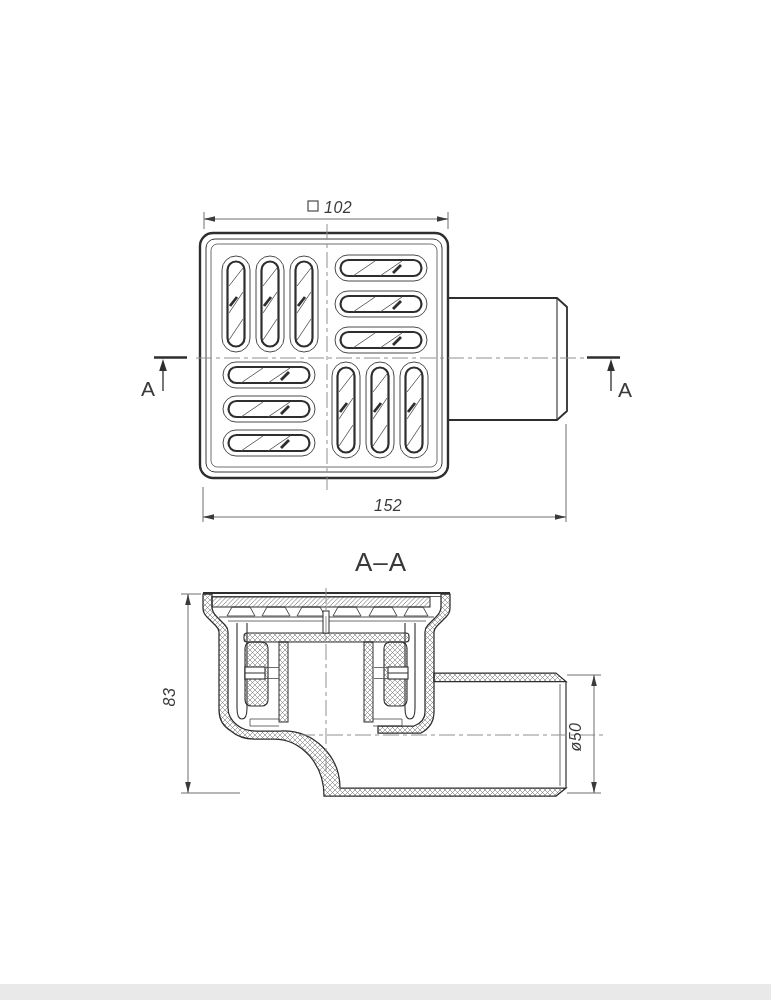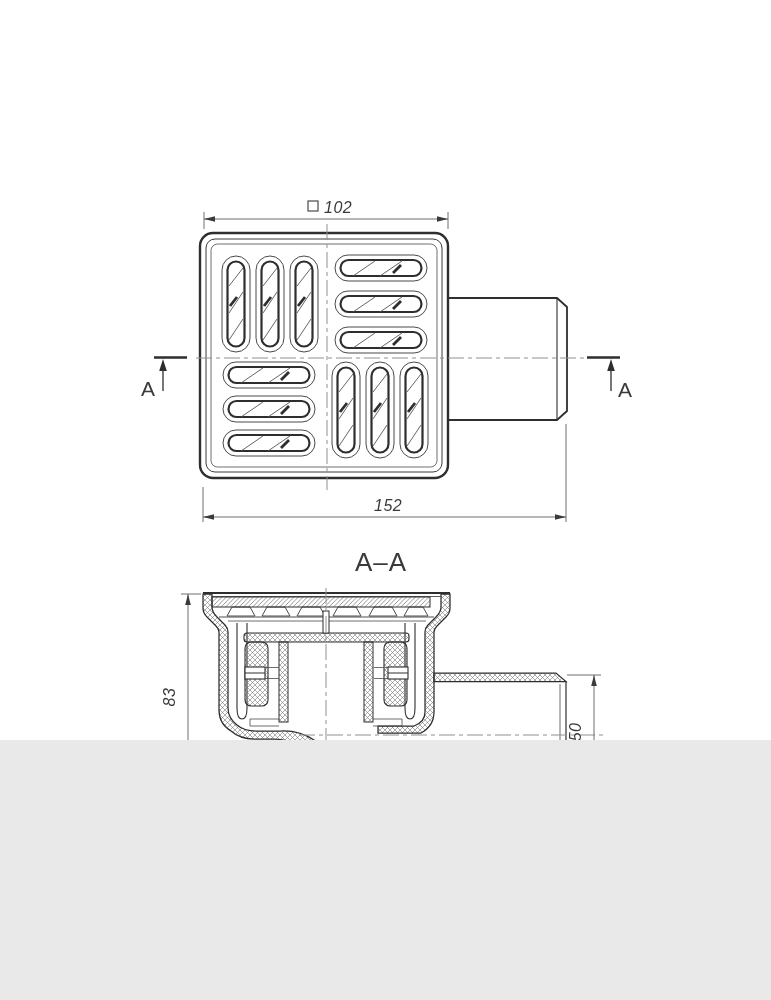--- a/index.html
+++ b/index.html
@@ -1,17 +1,17 @@
 <!DOCTYPE html>
 <html><head>
 <meta charset="utf-8">
 <style>
   html,body{margin:0;padding:0;background:#e9e9e9;}
   .canvas{
-    width:771px;height:740px;background:#ffffff;position:relative;margin:0 auto;
+    width:771px;height:984px;background:#ffffff;position:relative;margin:0 auto;
     font-family:"Liberation Sans", sans-serif;overflow:hidden;
   }
   svg{position:absolute;inset:0;display:block;}
   text{fill:#3a3a3a;}
   .dimtxt{font-style:italic;font-size:16px;letter-spacing:0.5px;}
   .marker{font-size:21px;}
   .sectitle{font-size:26px;letter-spacing:1px;}
 </style>
 </head>
 <body>

